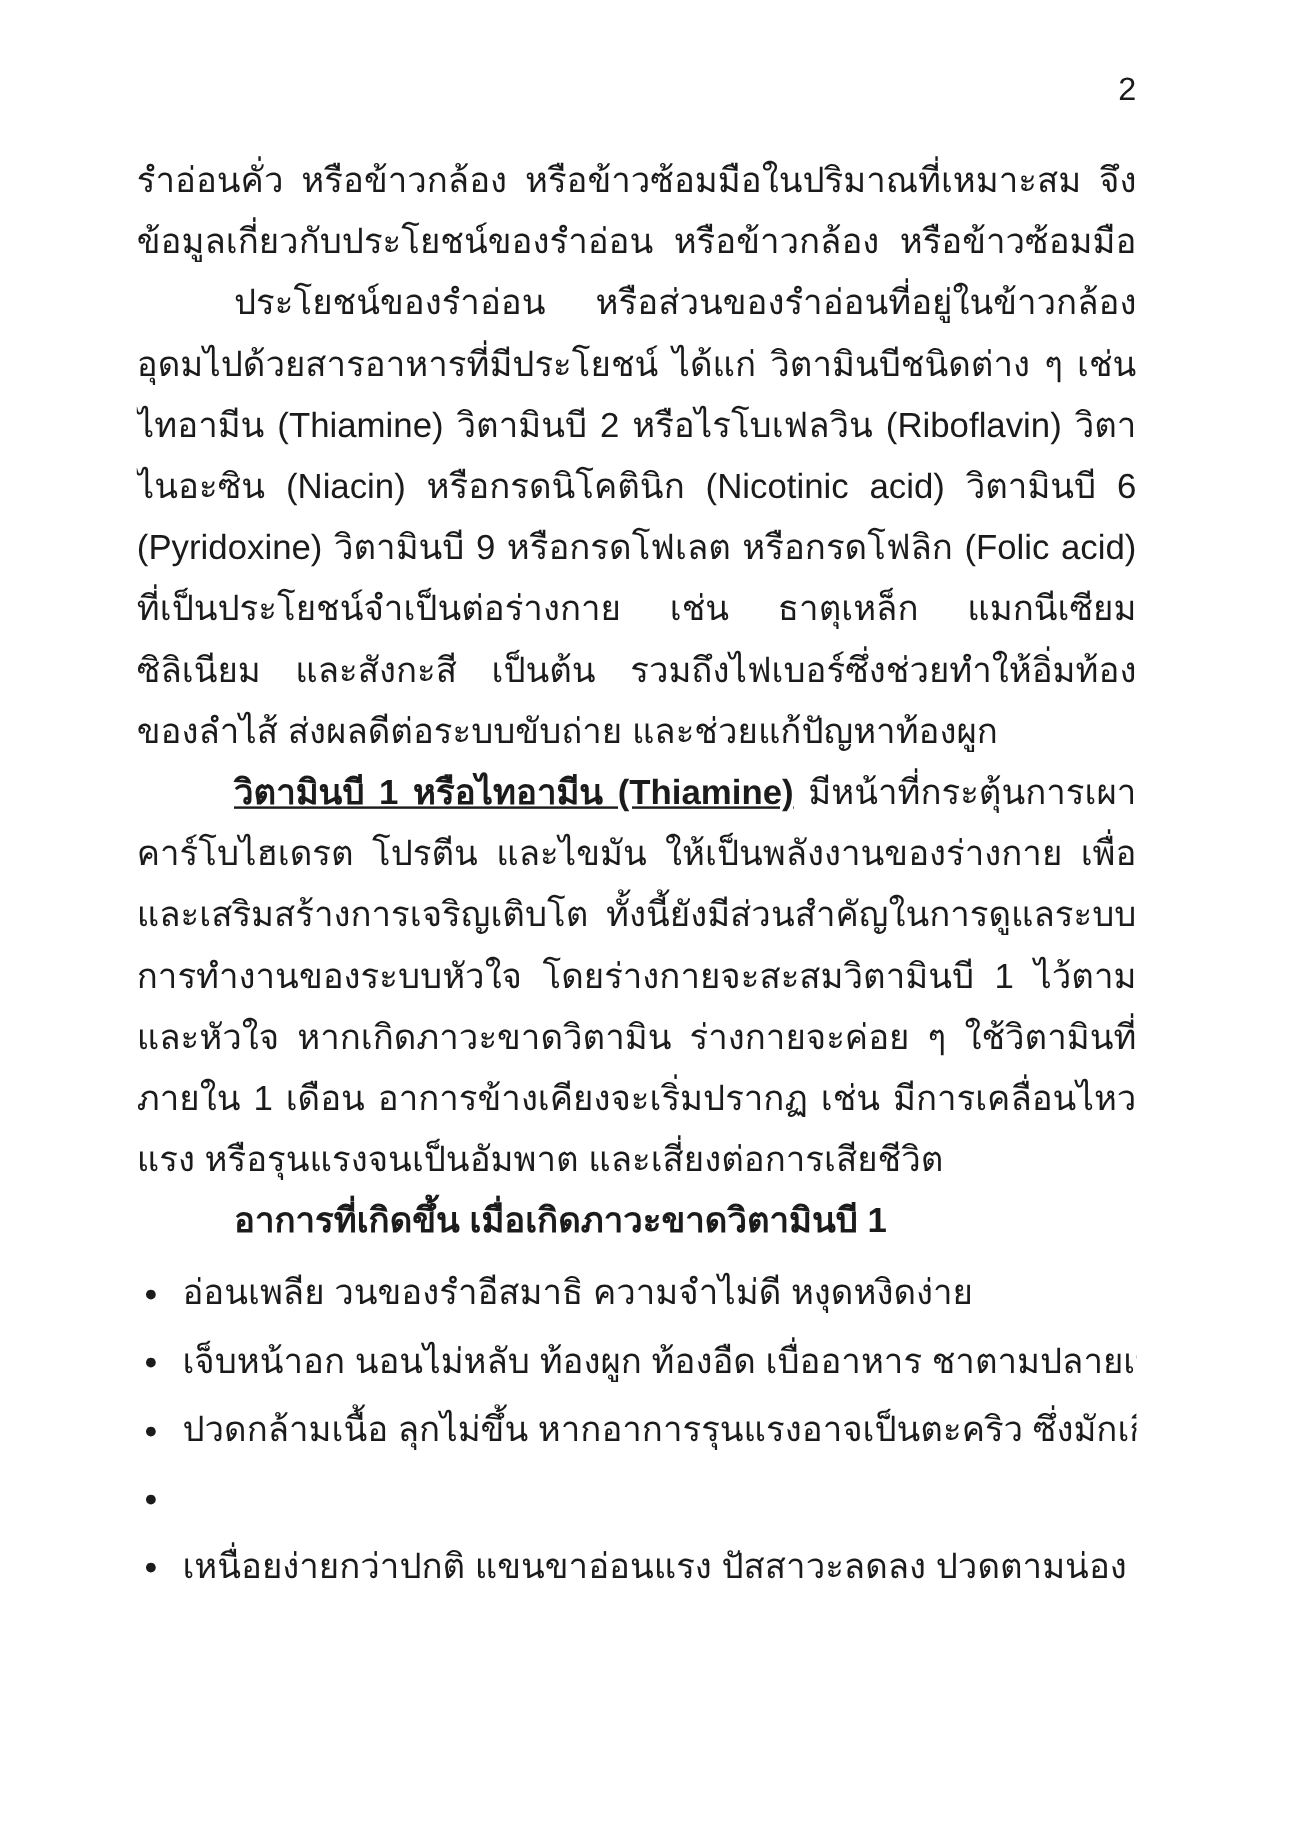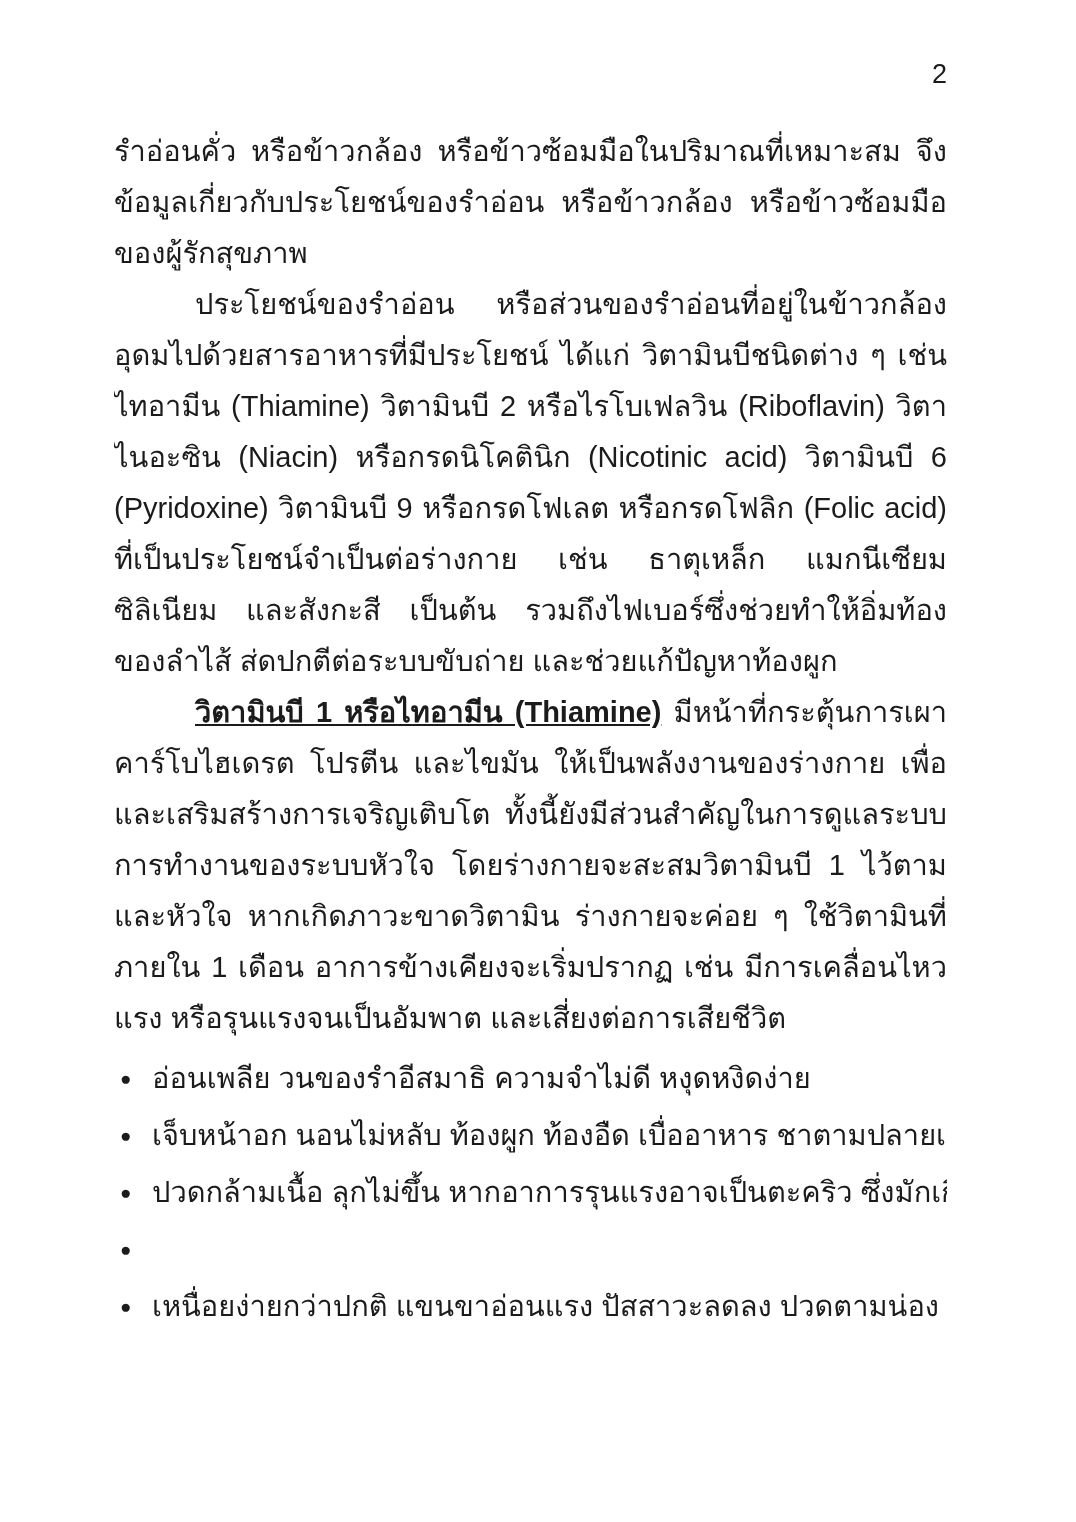--- a/index.html
+++ b/index.html
@@ -83,44 +83,44 @@
 <div class="page">
   <div class="inner">
 
     <div class="pageno">2</div>
 
     <div class="bodytext">
 
       <div>
         <div class="line">รำอ่อนคั่ว หรือข้าวกล้อง หรือข้าวซ้อมมือในปริมาณที่เหมาะสม จึงรวบรวมเรียบเรียง</div>
         <div class="line">ข้อมูลเกี่ยวกับประโยชน์ของรำอ่อน หรือข้าวกล้อง หรือข้าวซ้อมมือ เพื่อประโยชน์สุข</div>
-        <div class="line short">ของผู้รักสุขภาพ</div>
       </div>
 
       <div>
         <div class="line indent">ประโยชน์ของรำอ่อน หรือส่วนของรำอ่อนที่อยู่ในข้าวกล้อง หรือในข้าวซ้อมมือ</div>
         <div class="line">อุดมไปด้วยสารอาหารที่มีประโยชน์ ได้แก่ วิตามินบีชนิดต่าง ๆ เช่น วิตามินบี 1 หรือ</div>
         <div class="line">ไทอามีน (Thiamine) วิตามินบี 2 หรือไรโบเฟลวิน (Riboflavin) วิตามินบี 3 หรือ</div>
         <div class="line">ไนอะซิน (Niacin) หรือกรดนิโคตินิก (Nicotinic acid) วิตามินบี 6 หรือไพริด็อกซิน</div>
         <div class="line">(Pyridoxine) วิตามินบี 9 หรือกรดโฟเลต หรือกรดโฟลิก (Folic acid) และแร่ธาตุอื่น ๆ</div>
         <div class="line">ที่เป็นประโยชน์จำเป็นต่อร่างกาย เช่น ธาตุเหล็ก แมกนีเซียม ฟอสฟอรัส แมงกานีส</div>
         <div class="line">ซิลิเนียม และสังกะสี เป็นต้น รวมถึงไฟเบอร์ซึ่งช่วยทำให้อิ่มท้อง กระตุ้นการทำงาน</div>
-        <div class="line short">ของลำไส้ ส่ดปกตีต่อระบบขับถ่าย และช่วยแก้ปัญหาท้องผูก</div>
+        <div class="line short">ของลำไส้ ส่งผลดีต่อระบบขับถ่าย และช่วยแก้ปัญหาท้องผูก</div>
       </div>
 
       <div>
         <div class="line indent"><span class="b">วิตามินบี 1 หรือไทอามีน (Thiamine)</span><span> มีหน้าที่กระตุ้นการเผาผลาญ</span></div>
         <div class="line">คาร์โบไฮเดรต โปรตีน และไขมัน ให้เป็นพลังงานของร่างกาย เพื่อใช้ในการเคลื่อนไหว</div>
         <div class="line">และเสริมสร้างการเจริญเติบโต ทั้งนี้ยังมีส่วนสำคัญในการดูแลระบบประสาท และ</div>
         <div class="line">การทำงานของระบบหัวใจ โดยร่างกายจะสะสมวิตามินบี 1 ไว้ตามกล้ามเนื้อ สมอง</div>
         <div class="line">และหัวใจ หากเกิดภาวะขาดวิตามิน ร่างกายจะค่อย ๆ ใช้วิตามินที่สะสมไว้จนหมด</div>
         <div class="line">ภายใน 1 เดือน อาการข้างเคียงจะเริ่มปรากฏ เช่น มีการเคลื่อนไหวผิดปกติ แขนขาอ่อน</div>
         <div class="line short">แรง หรือรุนแรงจนเป็นอัมพาต และเสี่ยงต่อการเสียชีวิต</div>
       </div>
 
+      <div class="heading">อาการที่เกิดขึ้น เมื่อเกิดภาวะขาดวิตามินบี 1</div>
 
       <ul class="bullets">
         <li><span class="dot">●</span><span>อ่อนเพลีย วนของรำอีสมาธิ ความจำไม่ดี หงุดหงิดง่าย</span></li>
         <li><span class="dot">●</span><span>เจ็บหน้าอก นอนไม่หลับ ท้องผูก ท้องอืด เบื่ออาหาร ชาตามปลายเท้าสองข้าง</span></li>
         <li><span class="dot">●</span><span>ปวดกล้ามเนื้อ ลุกไม่ขึ้น หากอาการรุนแรงอาจเป็นตะคริว ซึ่งมักเกิดในเวลากลางคืน</span></li>
         <li><span class="dot">●</span></li>
         <li><span class="dot">●</span><span>เหนื่อยง่ายกว่าปกติ แขนขาอ่อนแรง ปัสสาวะลดลง ปวดตามน่อง อารมณ์แปรปรวน</span></li>
       </ul>
 
     </div>

